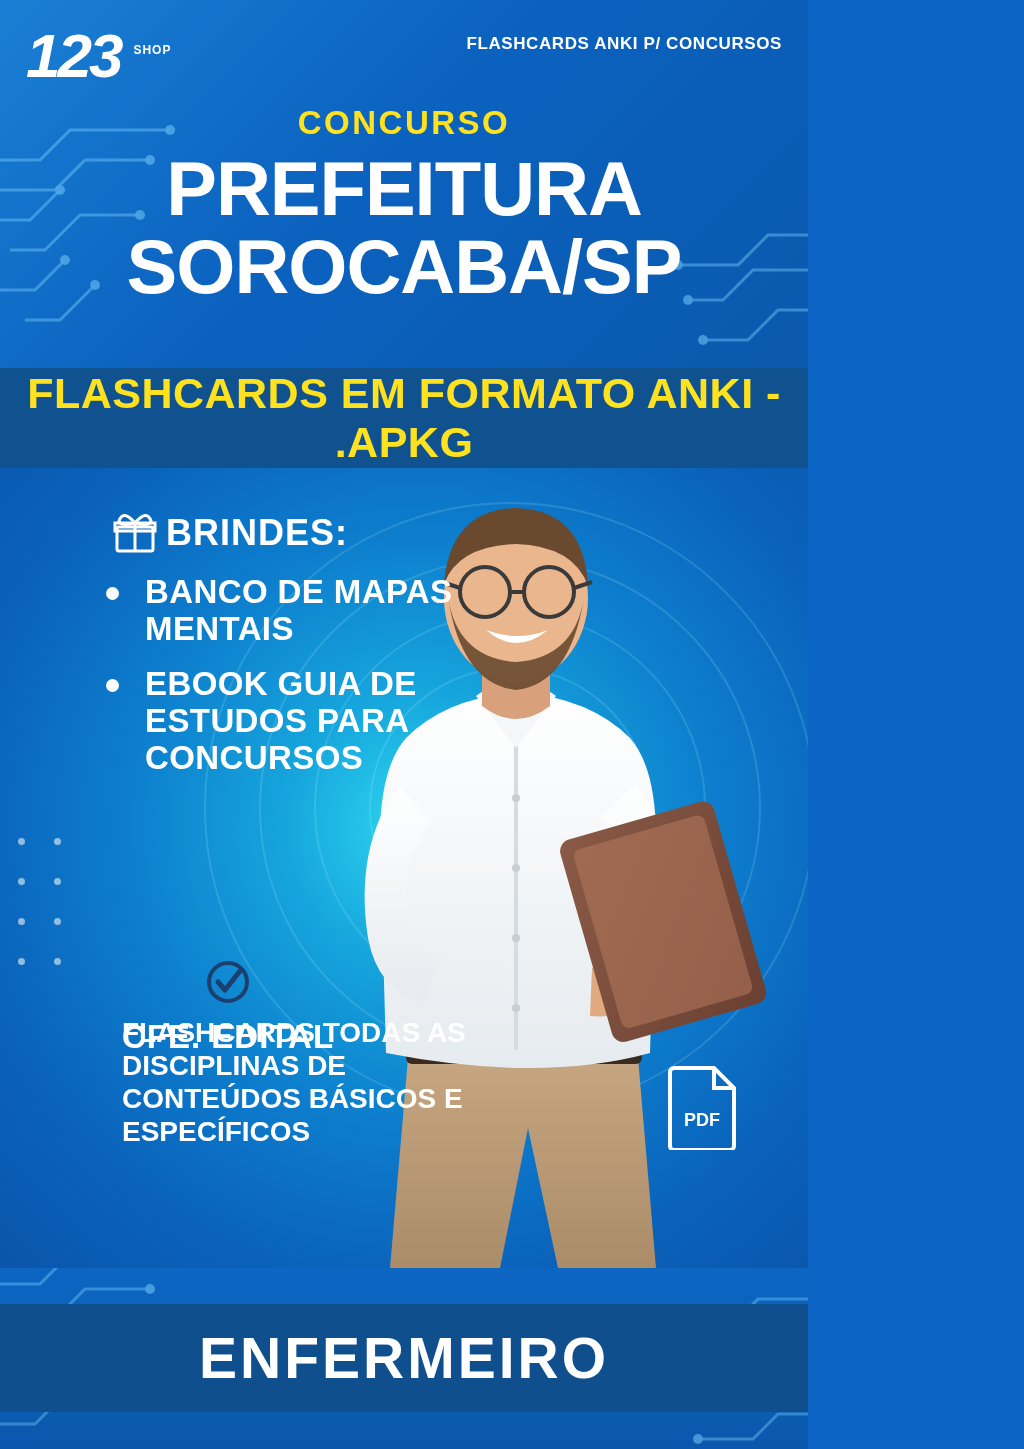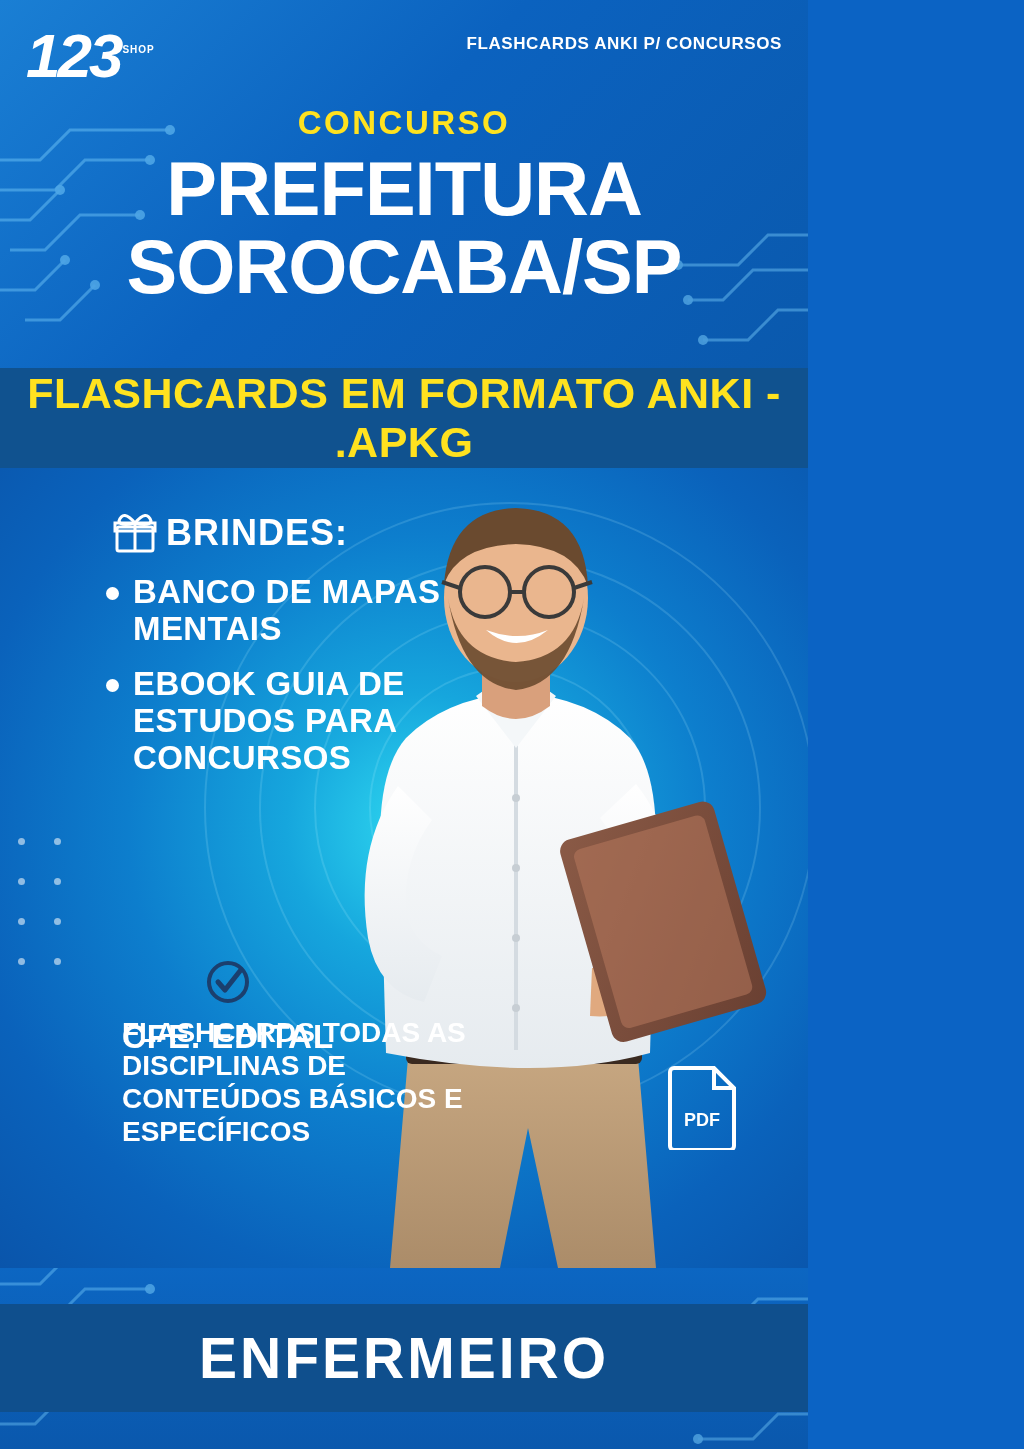--- a/index.html
+++ b/index.html
@@ -29,25 +29,25 @@
     font-weight: bold;
     font-style: italic;
     letter-spacing: -3px;
     font-size: 60px;
     line-height: 60px;
     display: flex;
     align-items: flex-end;
   }
   .logo .num { font-size: 62px; }
   .logo .shop {
-    font-size: 10px;
+    font-size: 12px;
     font-style: normal;
     letter-spacing: 1px;
     font-weight: bold;
-    margin-left: 2px;
+    margin-left: 13px;
     margin-bottom: 6px;
   }
   .top-right-label {
     position: absolute; right: 26px; top: 34px;
     color: #ffffff;
     font-size: 17px;
     font-weight: bold;
     letter-spacing: 0.6px;
     font-family: "Liberation Sans", sans-serif;
   }
@@ -117,21 +117,21 @@
     display: flex; align-items: center; gap: 8px;
   }
   .gifts-label {
     color: #ffffff; font-size: 36px; font-weight: bold; letter-spacing: 1px;
   }
   .bullets {
     position: absolute; left: 106px; top: 105px;
     width: 440px;
   }
   .bullet {
-    display: flex; align-items: flex-start; gap: 14px;
+    display: flex; align-items: flex-start; gap: 26px;
     margin-bottom: 18px;
   }
   .bullet .dot {
     width: 13px; height: 13px; border-radius: 50%;
     background: #ffffff; margin-top: 14px; flex: 0 0 13px;
   }
   .bullet .txt {
     color: #ffffff; font-size: 33px; line-height: 37px; font-weight: bold;
     letter-spacing: 0.4px;
   }

